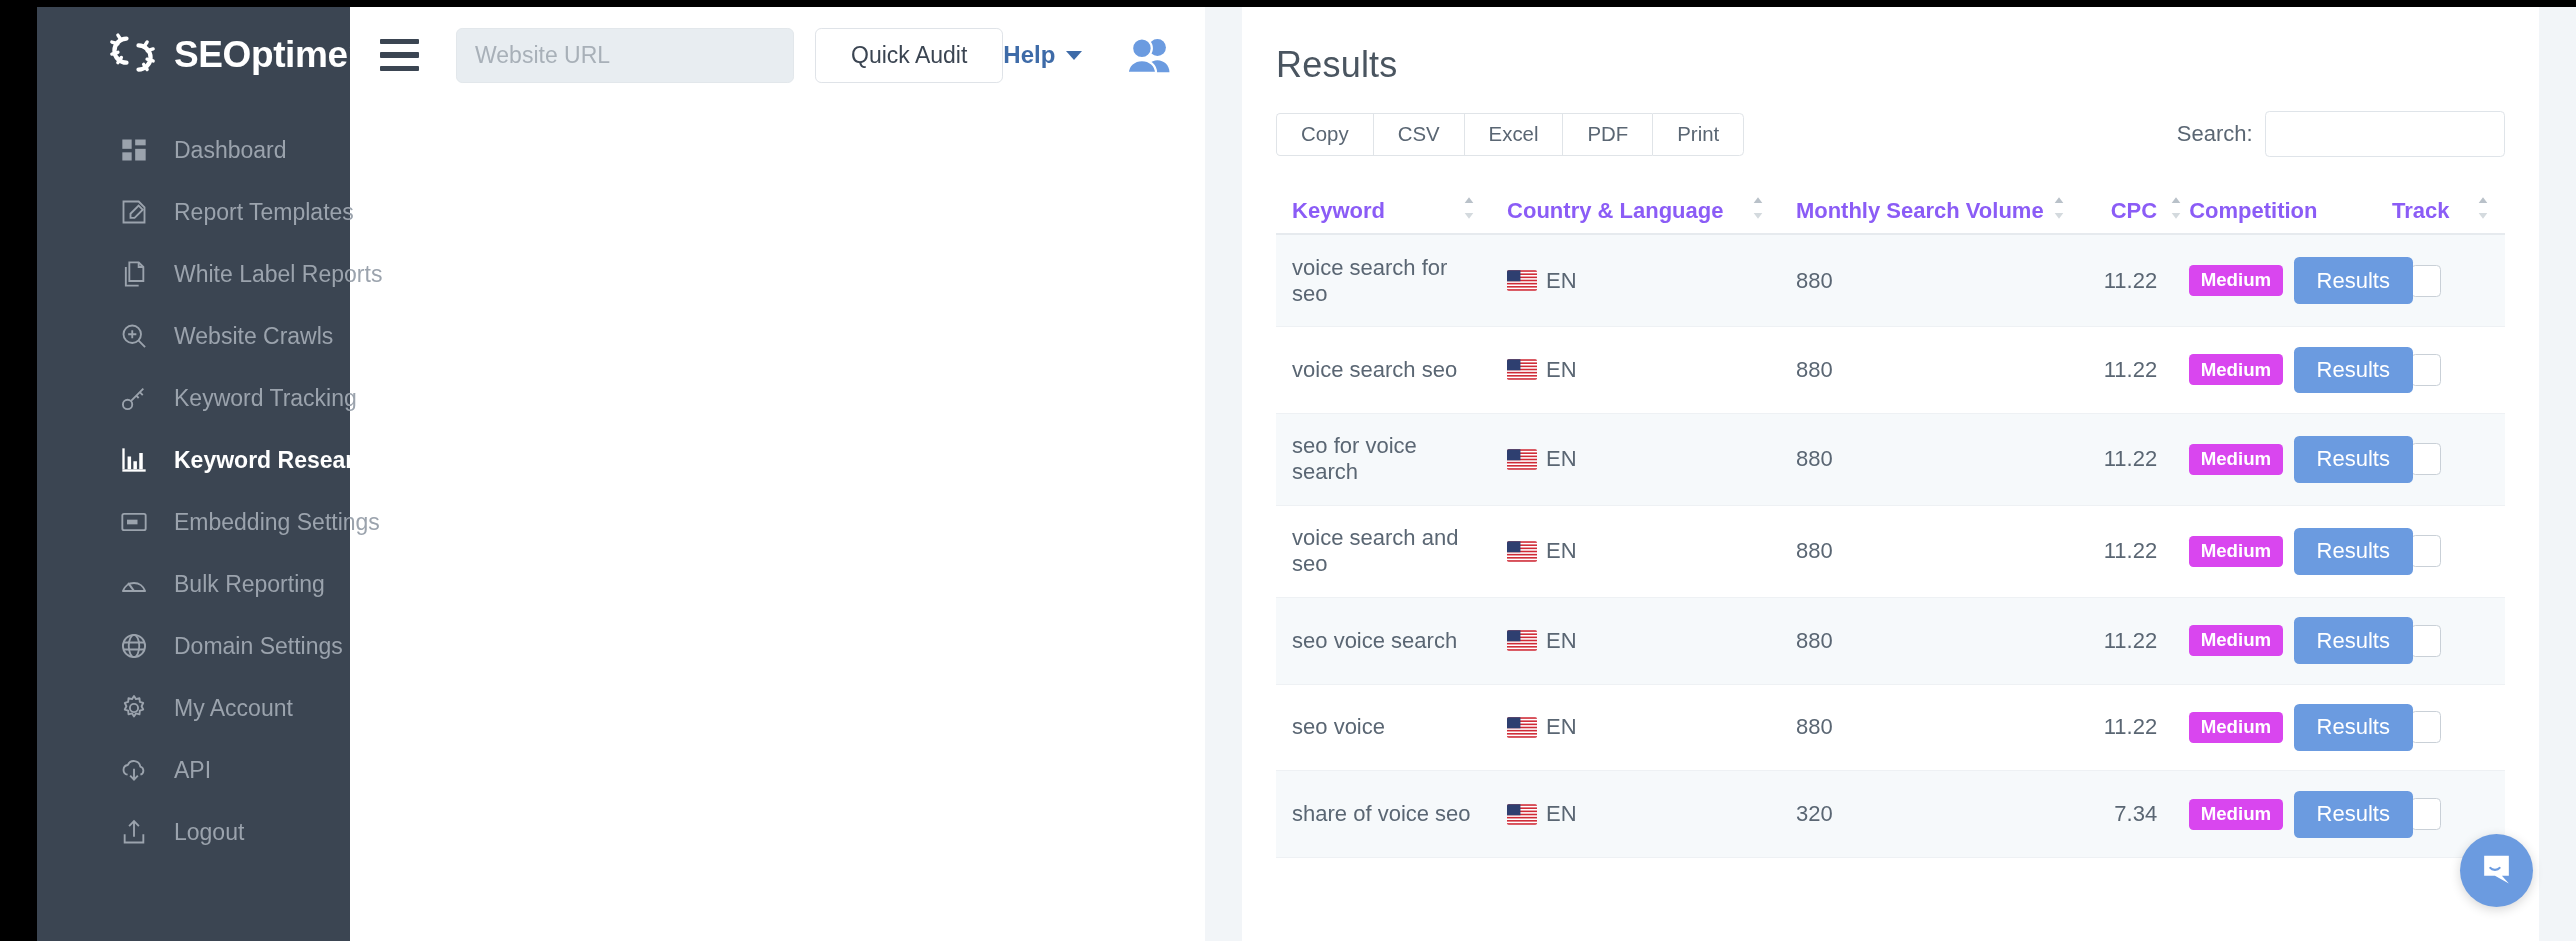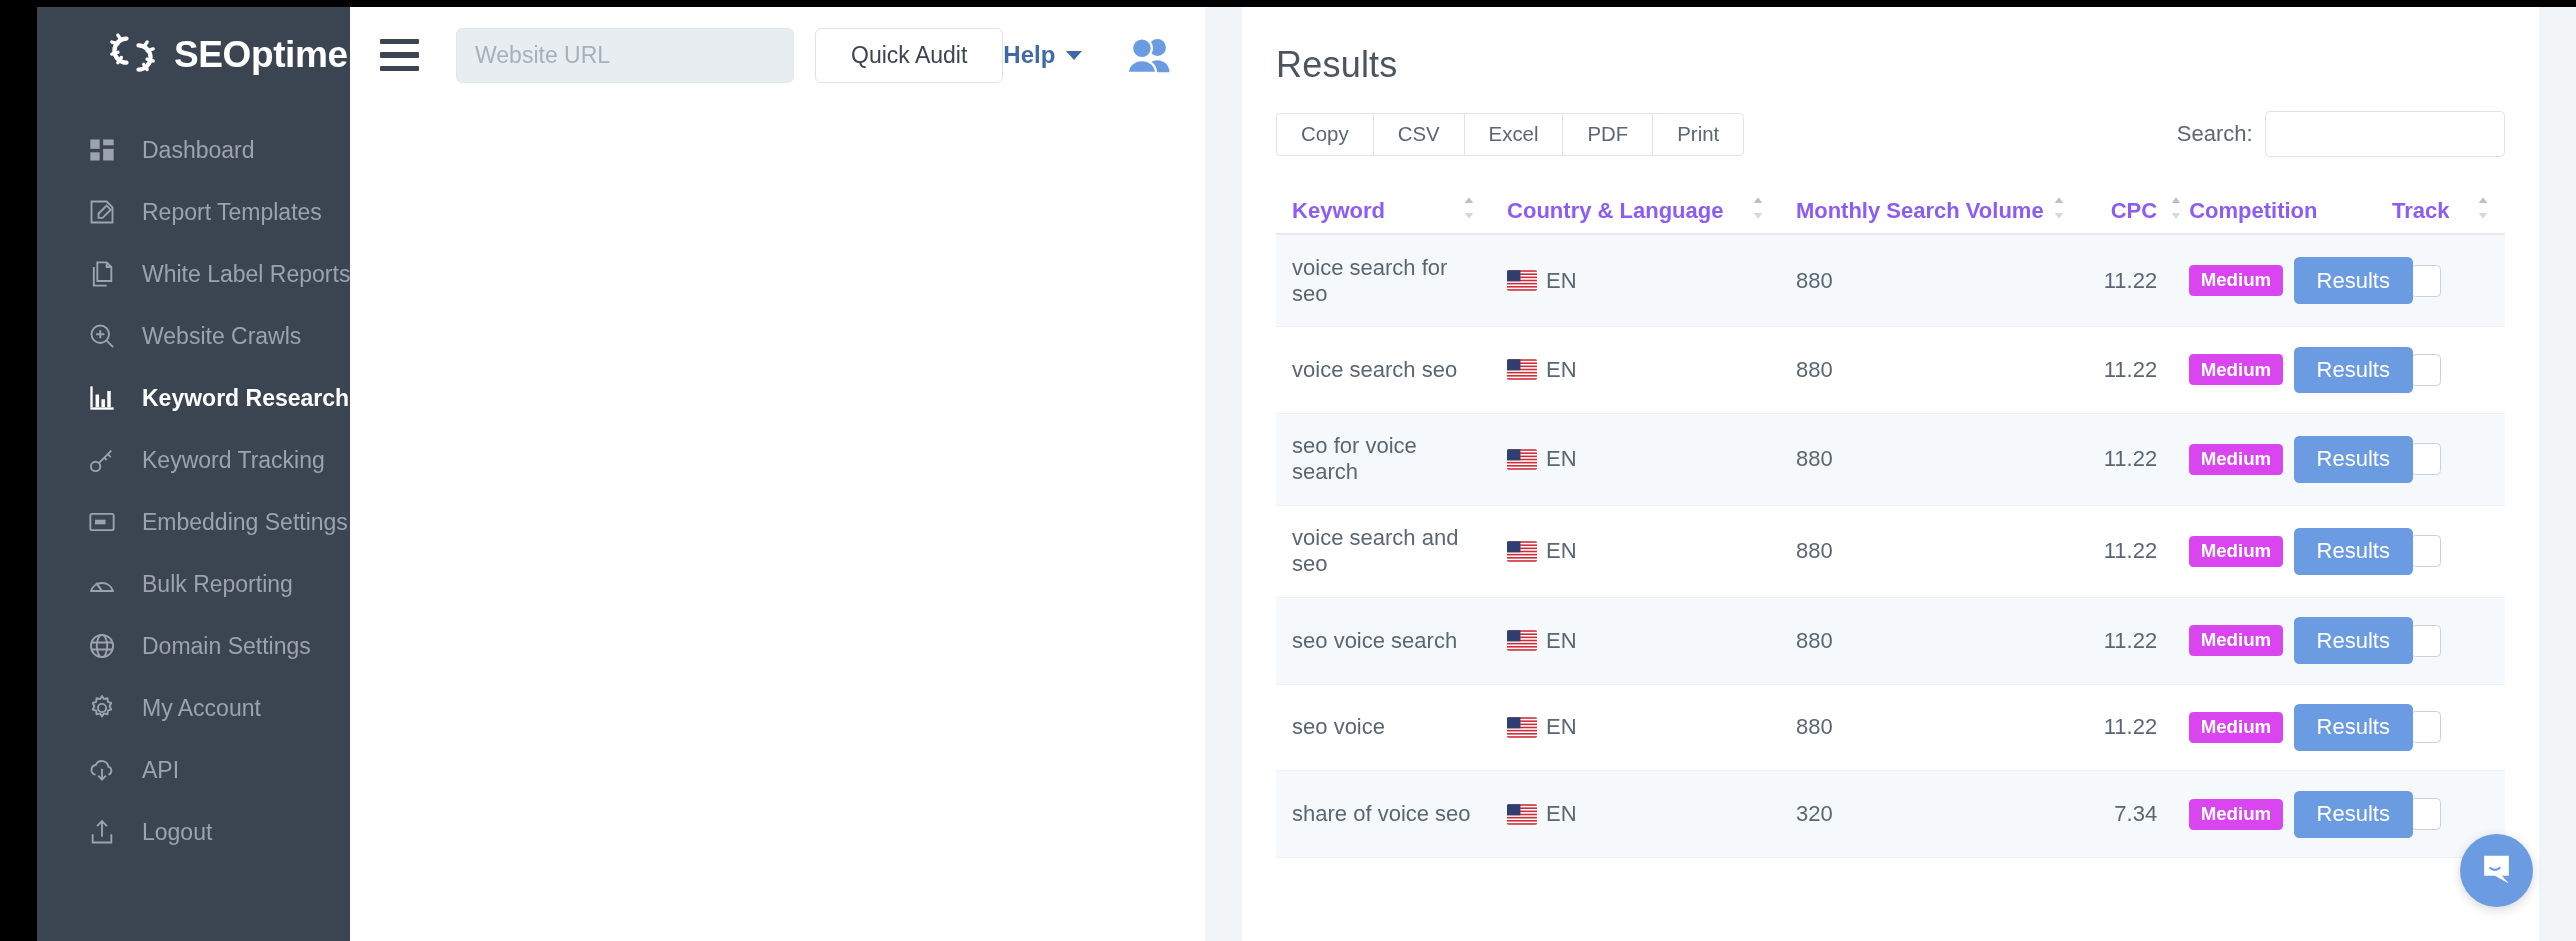--- a/index.html
+++ b/index.html
@@ -34,21 +34,21 @@
     gap: 14px;
   }
   .logo-mark { width: 55px; height: 50px; flex: 0 0 55px; }
   .logo-text {
     color: #ffffff;
     font-size: 37px;
     font-weight: 600;
     letter-spacing: -0.4px;
     white-space: nowrap;
   }
-  .nav { padding-top: 16px; }
+  .nav { padding-top: 16px; margin-left: 32px; }
   .nav-item {
     position: relative;
     display: flex;
     align-items: center;
     height: 62px;
     padding-left: 50px;
     gap: 25px;
     color: #9ba3ad;
     font-size: 23px;
     text-decoration: none;
@@ -337,39 +337,39 @@
       <a class="nav-item" href="#">
         <span class="nav-ico">
           <svg viewBox="0 0 24 24" fill="none" stroke="currentColor" stroke-width="1.6">
               <circle cx="10.5" cy="10.5" r="7.5"></circle>
               <path d="M16 16l5.5 5.5M10.5 7v7M7 10.5h7"></path>
             </svg>
         </span>
         <span class="nav-label">Website Crawls</span>
       </a>
 
+      <a class="nav-item" href="#">
+        <span class="nav-ico">
+          <svg viewBox="0 0 24 24" fill="none" stroke="currentColor" stroke-width="1.6">
+              <circle cx="6.5" cy="17.5" r="4"></circle>
+              <path d="M9.5 14.5L20 4M17 7l2.5 2.5M14 10l2 2"></path>
+            </svg>
+        </span>
+        <span class="nav-label">Keyword Tracking</span>
+      </a>
+
       <a class="nav-item active" href="#">
         <span class="nav-ico">
           <svg viewBox="0 0 24 24" fill="none" stroke="currentColor" stroke-width="2">
               <path d="M3 2v18"></path>
               <path d="M2 21h20" stroke-width="2"></path>
               <path d="M8 9v11M13 13v7M18 6v14" stroke-width="3"></path>
             </svg>
         </span>
         <span class="nav-label">Keyword Research</span>
-      </a>
-
-      <a class="nav-item" href="#">
-        <span class="nav-ico">
-          <svg viewBox="0 0 24 24" fill="none" stroke="currentColor" stroke-width="1.6">
-              <circle cx="6.5" cy="17.5" r="4"></circle>
-              <path d="M9.5 14.5L20 4M17 7l2.5 2.5M14 10l2 2"></path>
-            </svg>
-        </span>
-        <span class="nav-label">Keyword Tracking</span>
       </a>
 
       <a class="nav-item" href="#">
         <span class="nav-ico">
           <svg viewBox="0 0 24 24" fill="none" stroke="currentColor" stroke-width="1.6">
               <rect x="2" y="5" width="20" height="14" rx="1.5"></rect>
               <rect x="6" y="10" width="9" height="4" fill="currentColor" stroke="none"></rect>
             </svg>
         </span>
         <span class="nav-label">Embedding Settings</span>

